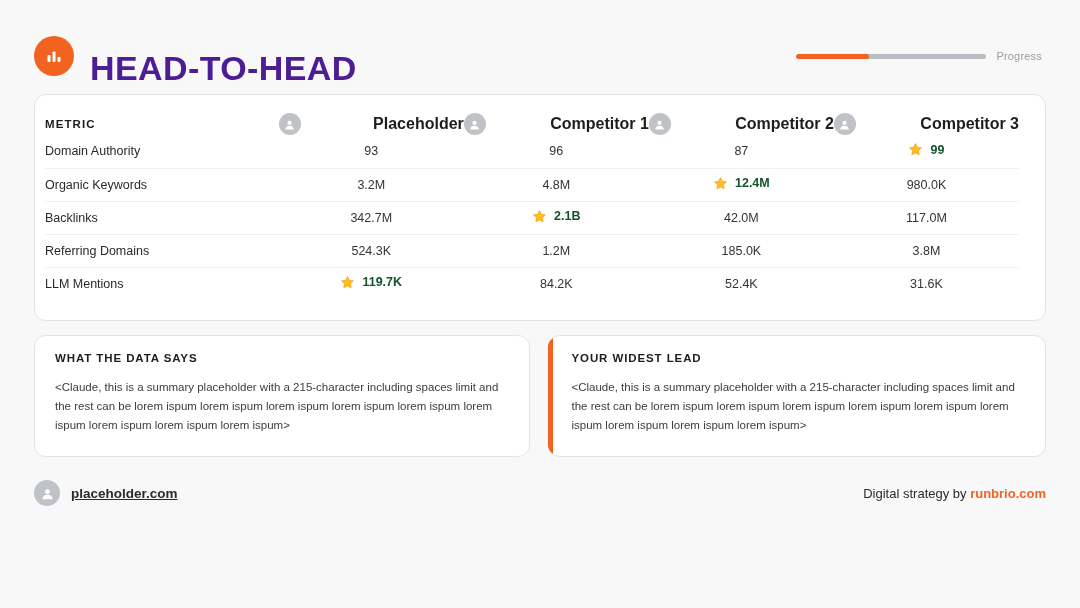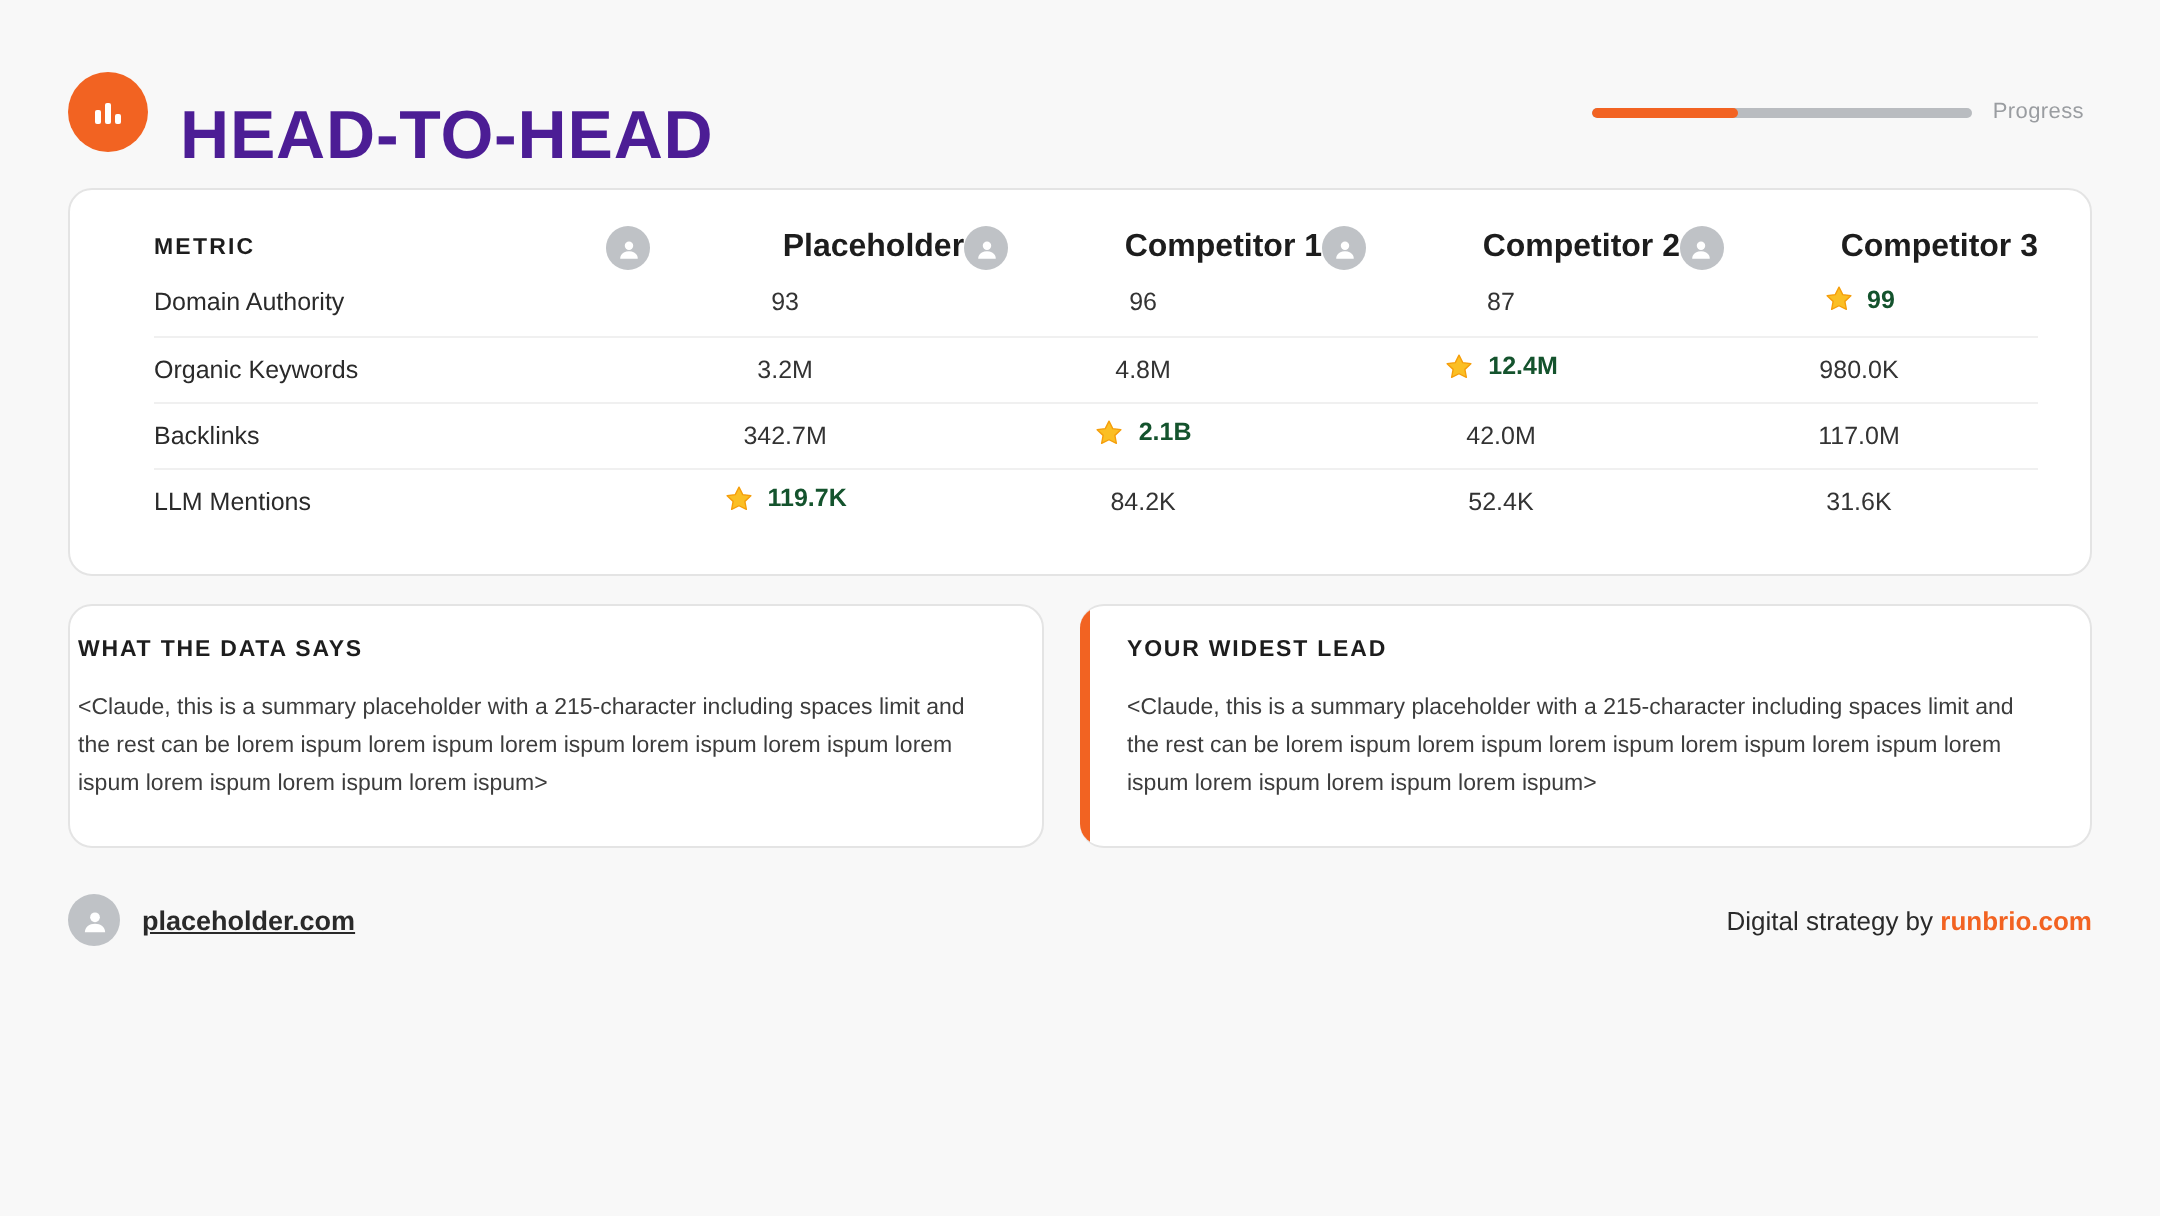--- a/index.html
+++ b/index.html
@@ -71,21 +71,21 @@
   }
 
   
   .card {
     background: #ffffff;
     border: 1px solid #e4e4e4;
     border-radius: 12px;
   }
   .table-card {
     margin: 10px 34px 0 34px;
-    padding: 18px 26px 20px 42px;
+    padding: 18px 26px 20px 10px;
   }
   table.compare {
     width: 100%;
     border-collapse: collapse;
     table-layout: fixed;
   }
   table.compare th, table.compare td {
     padding: 0;
   }
   .col-metric { width: 24%; }
@@ -152,21 +152,21 @@
   .panels {
     display: flex;
     gap: 18px;
     margin: 14px 34px 0 34px;
   }
   .panel {
     flex: 1 1 0;
     background: #fff;
     border: 1px solid #e4e4e4;
     border-radius: 12px;
-    padding: 16px 20px 18px 4px;
+    padding: 16px 20px 18px 20px;
     position: relative;
     overflow: hidden;
     min-height: 122px;
   }
   .panel.accent { border-left: none; padding-left: 24px; }
   .panel.accent::before {
     content: "";
     position: absolute;
     left: 0; top: 0; bottom: 0;
     width: 5px;
@@ -348,20 +348,35 @@
                 <span class="val-text">2.1B</span>
               </span></td>
             <td class="val-cell"><span class="val-inner">
                 <span class="val-text">42.0M</span>
               </span></td>
             <td class="val-cell"><span class="val-inner">
                 <span class="val-text">117.0M</span>
               </span></td>
           </tr>
           <tr>
+            <td class="metric-cell">Referring Domains</td>
+            <td class="val-cell"><span class="val-inner">
+                <span class="val-text">524.3K</span>
+              </span></td>
+            <td class="val-cell"><span class="val-inner">
+                <span class="val-text">1.2M</span>
+              </span></td>
+            <td class="val-cell"><span class="val-inner">
+                <span class="val-text">185.0K</span>
+              </span></td>
+            <td class="val-cell"><span class="val-inner">
+                <span class="val-text">3.8M</span>
+              </span></td>
+          </tr>
+          <tr>
             <td class="metric-cell">LLM Mentions</td>
             <td class="val-cell"><span class="val-inner win">
                 <svg class="star" viewBox="0 0 24 24" aria-hidden="true">
                   <path d="M12 2.5l3 6 6.5.9-4.8 4.5 1.2 6.4L12 17.4 6.1 20.3l1.2-6.4L2.5 9.4 9 8.5z" fill="#fbbf24" stroke="#f59e0b" stroke-width="1.1" stroke-linejoin="round"></path>
                 </svg>
                 <span class="val-text">119.7K</span>
               </span></td>
             <td class="val-cell"><span class="val-inner">
                 <span class="val-text">84.2K</span>
               </span></td>

